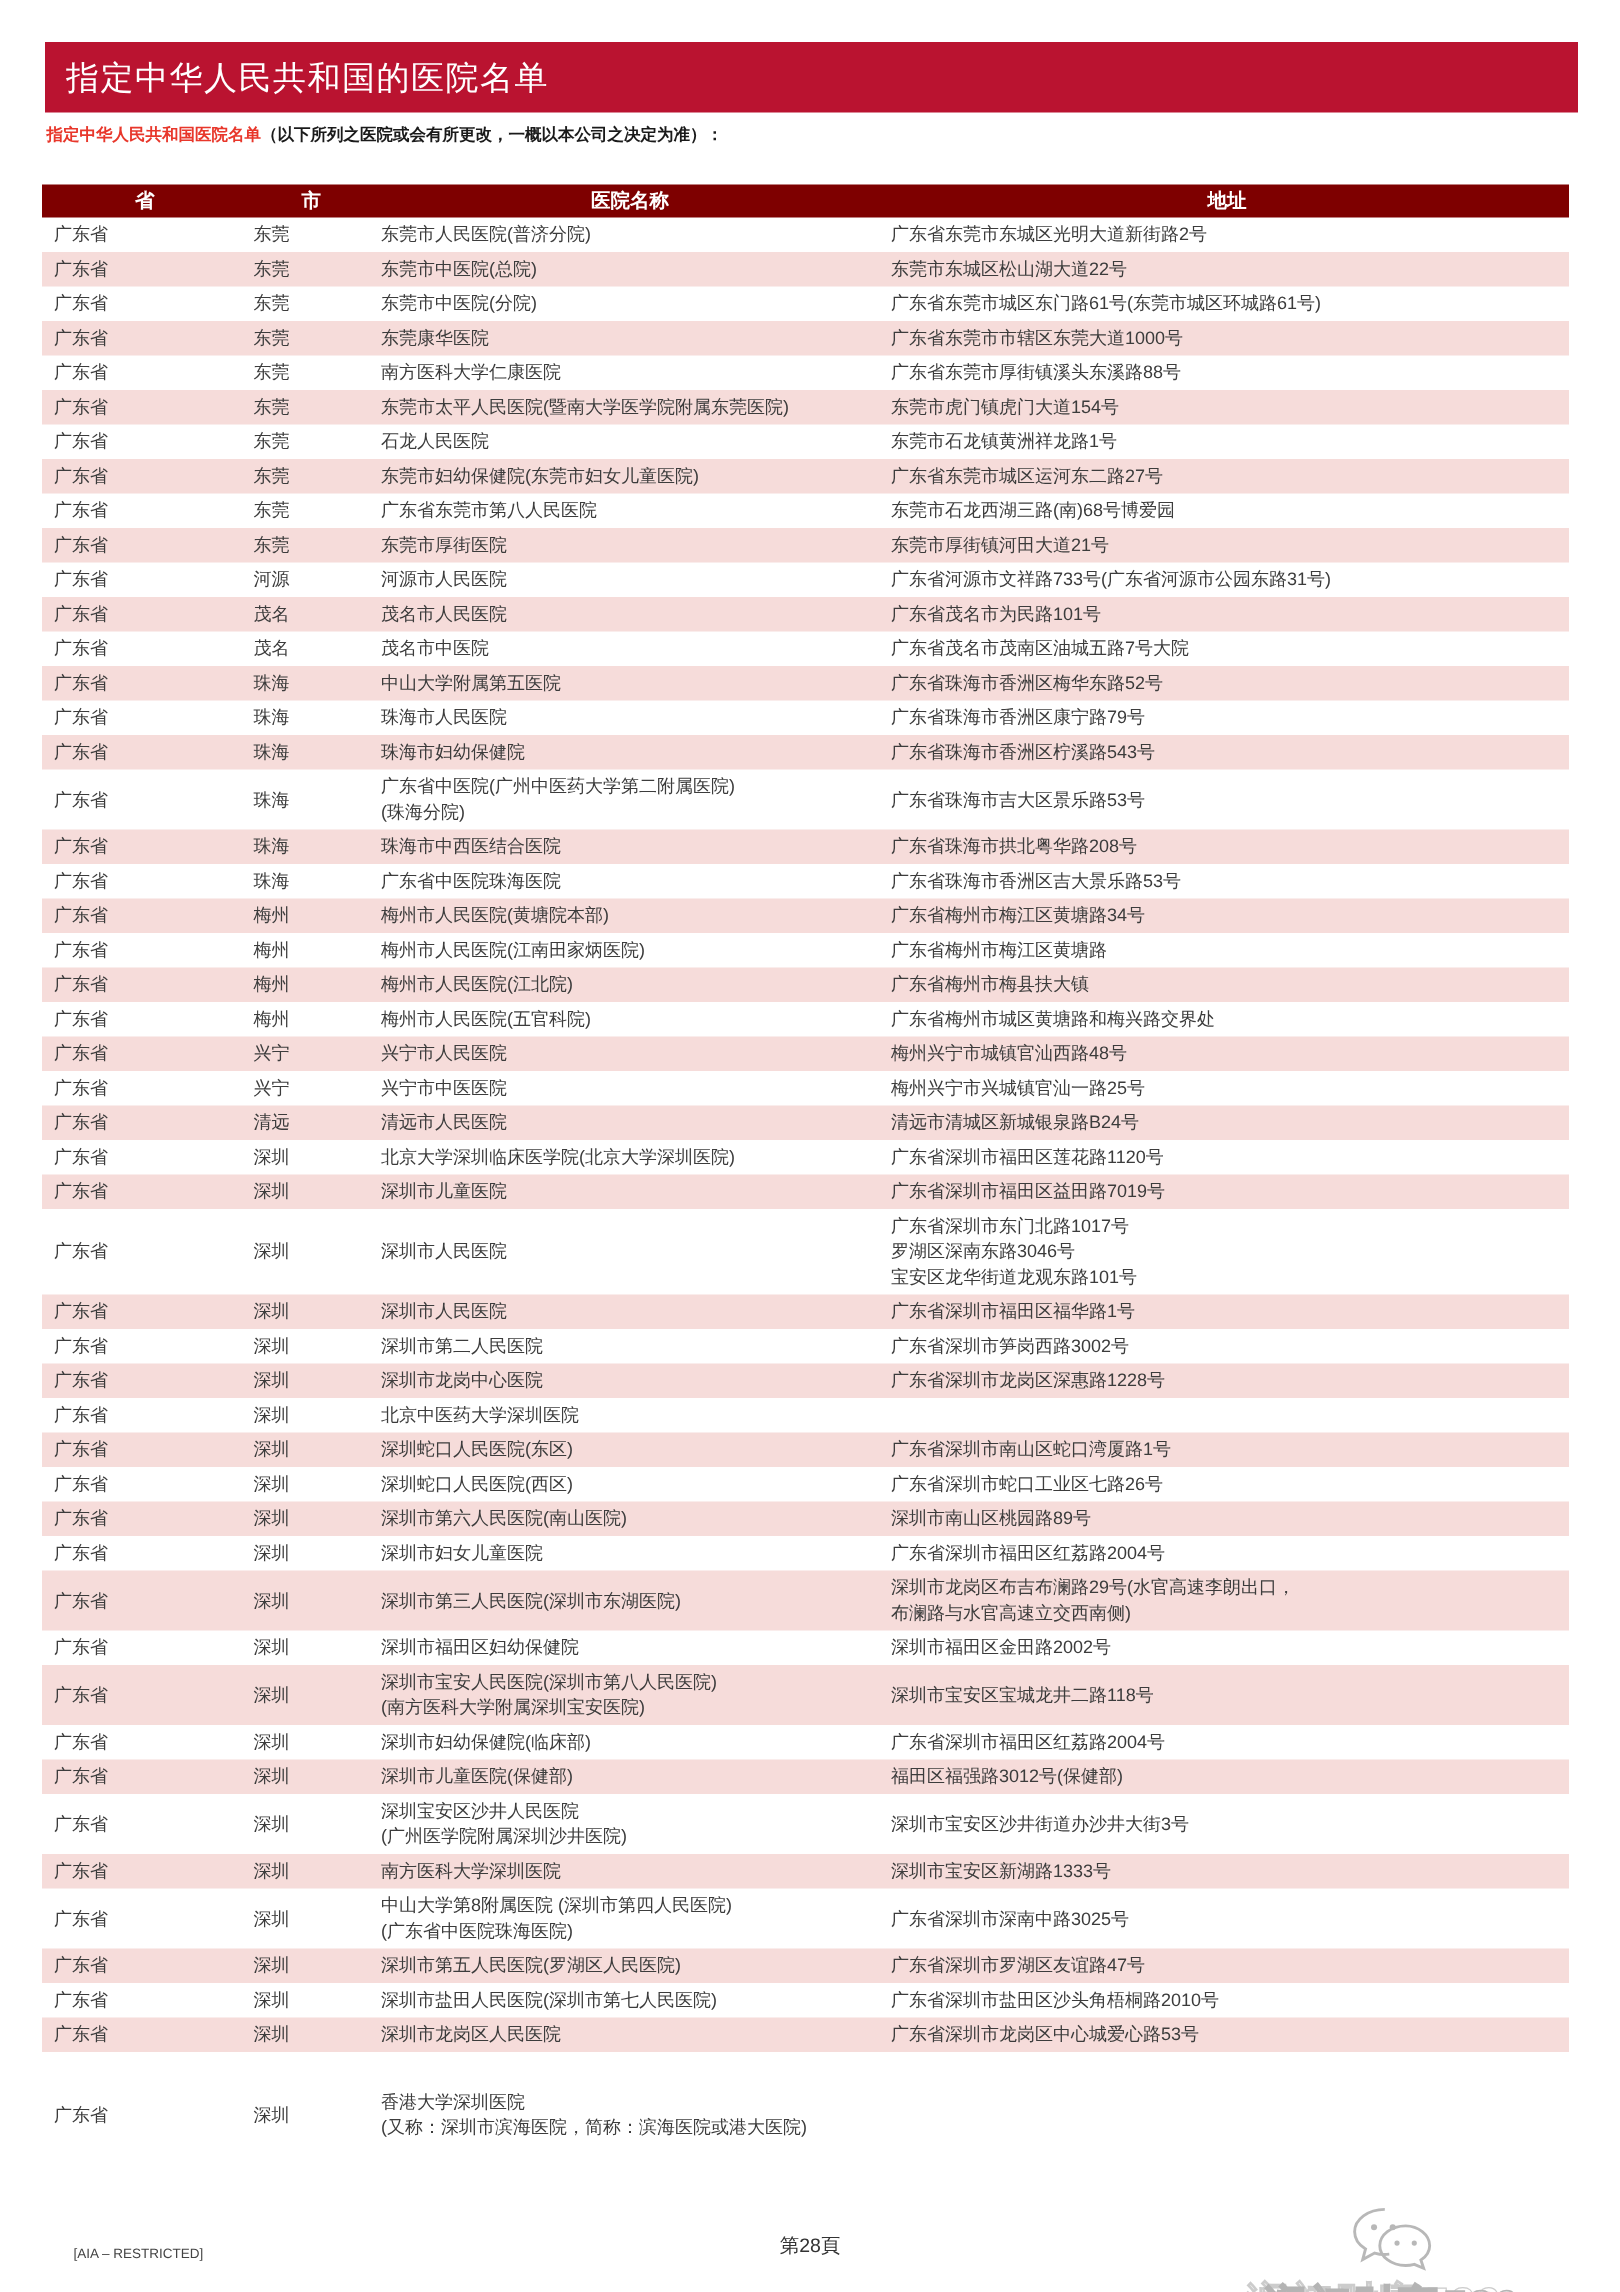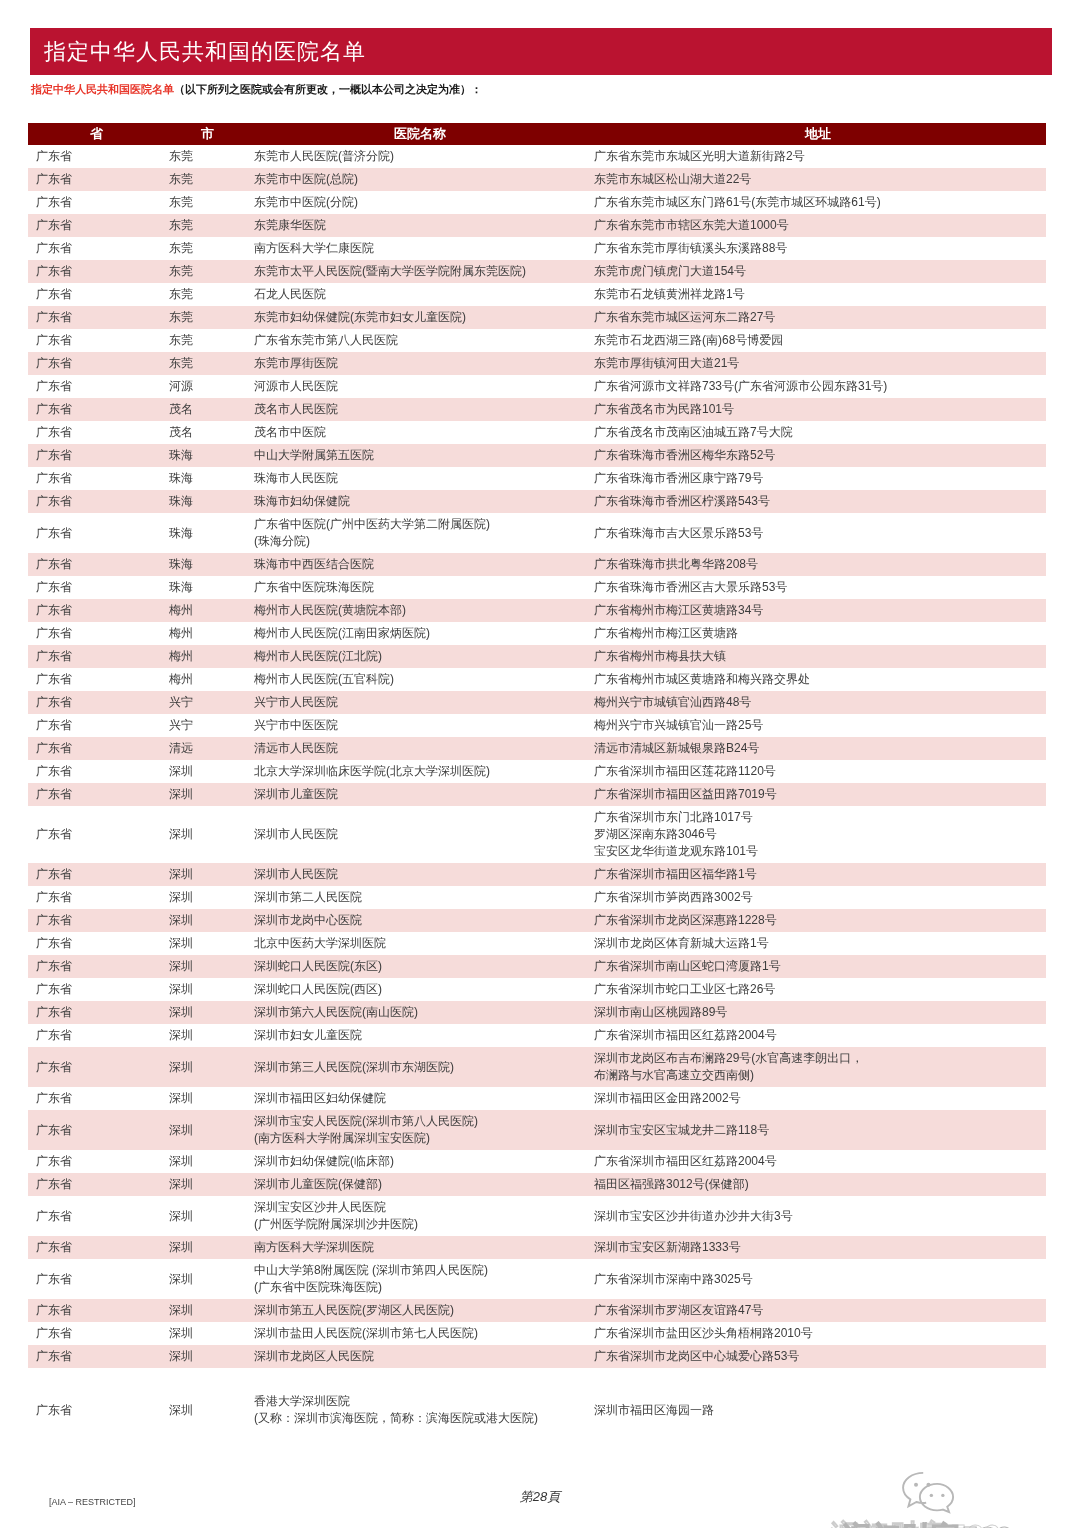--- a/index.html
+++ b/index.html
@@ -17,21 +17,21 @@
          height:22px;align-items:center;}
   .thead .hcell{text-align:center;}
   .trow{display:grid;grid-template-columns:137px 85px 340px 1fr;
         font-size:12px;line-height:17px;padding:3px 0;min-height:17px;align-items:center;}
   .trow.pink{background:var(--row_pink,#F6DCDA);}
   .trow.gap{margin-top:22px;}
   .cell{padding-left:4px;}
   .cell.p{padding-left:8px;}
   .footer-left{position:absolute;left:49px;top:1497px;font-size:9px;color:#444;}
   .page-num{position:absolute;left:0;top:1488px;width:1080px;text-align:center;
-            font-size:13px;color:#333;font-style:italic;}
+            font-size:13px;color:#333;}
   .watermark{position:absolute;left:842px;top:1470px;display:flex;align-items:center;
              gap:2px;opacity:.85;flex-direction:column;}
   .wm-text{position:relative;font-size:29px;font-weight:bold;letter-spacing:1px;
            color:rgba(255,255,255,0.15);-webkit-text-stroke:1.2px #A8A8A8;
            text-shadow:1px 1px 0 rgba(255,255,255,.7);white-space:nowrap;}
   .wm-ghost{position:absolute;left:-12px;top:-2px;-webkit-text-stroke:.8px #C4C4C4;
             color:transparent;z-index:-1;}
 </style>
 </head>
 <body>
@@ -508,23 +508,20 @@
         <div class="trow">
           <div class="cell p">
             <div>广东省</div>
           </div>
           <div class="cell">
             <div>深圳</div>
           </div>
           <div class="cell">
             <div>北京中医药大学深圳医院</div>
           </div>
-          <div class="cell">
-            <div>深圳市龙岗区体育新城大运路1号</div>
-          </div>
         </div>
         <div class="trow pink">
           <div class="cell p">
             <div>广东省</div>
           </div>
           <div class="cell">
             <div>深圳</div>
           </div>
           <div class="cell">
             <div>深圳蛇口人民医院(东区)</div>
@@ -736,23 +733,20 @@
         <div class="trow gap">
           <div class="cell p">
             <div>广东省</div>
           </div>
           <div class="cell">
             <div>深圳</div>
           </div>
           <div class="cell">
             <div>香港大学深圳医院</div>
             <div>(又称：深圳市滨海医院，简称：滨海医院或港大医院)</div>
-          </div>
-          <div class="cell">
-            <div>深圳市福田区海园一路</div>
           </div>
         </div>
       </div>
   </div>
 
   <div class="footer-left">[AIA – RESTRICTED]</div>
   <div class="page-num">第28頁</div>
 
   <div class="watermark">
     <svg width="56" height="46" viewBox="0 0 58 48">

